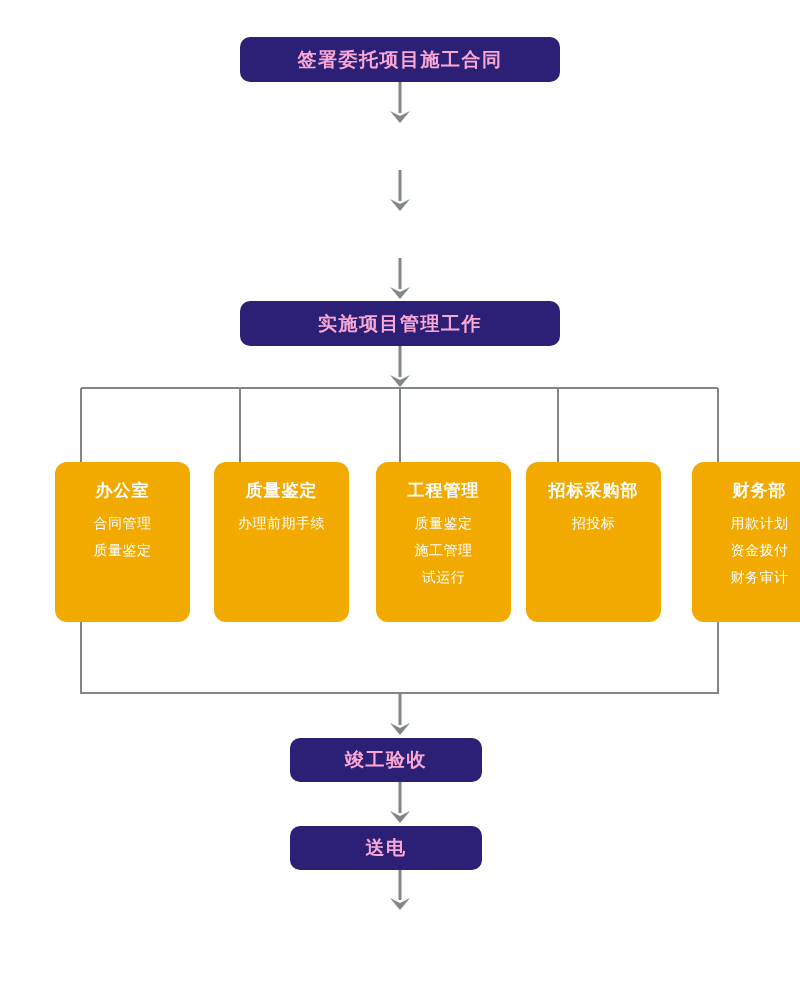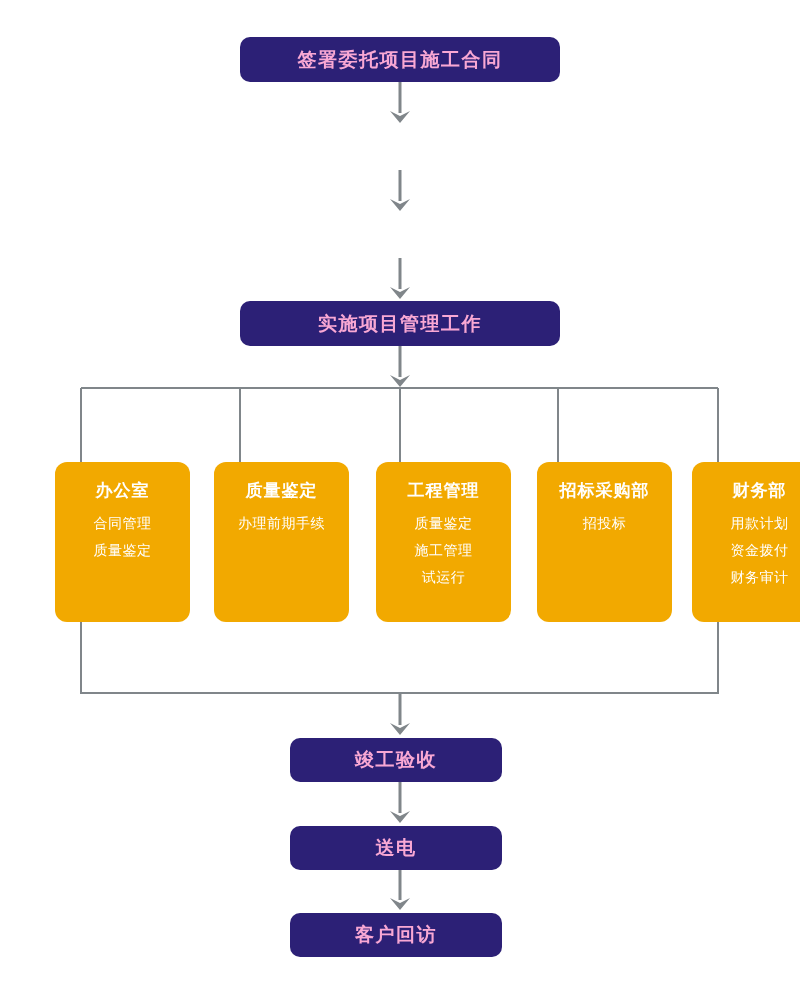--- a/index.html
+++ b/index.html
@@ -30,21 +30,21 @@
     justify-content: center;
   }
   .flow-box .flow-label {
     font-size: 19px;
     font-weight: bold;
     letter-spacing: 1.5px;
     white-space: nowrap;
   }
   .flow-box.small {
     left: 290px;
-    width: 212px;
+    width: 192px;
     height: 44px;
   }
   .dept-box {
     position: absolute;
     top: 462px;
     width: 135px;
     height: 160px;
     background: #f2a900;
     border-radius: 12px;
     color: #ffffff;
@@ -124,38 +124,35 @@
     </div>
   </div>
   <div class="dept-box" style="left:335px">
     <div class="dept-title">工程管理</div>
     <div class="dept-items">
       <div class="dept-item">质量鉴定</div>
       <div class="dept-item">施工管理</div>
       <div class="dept-item">试运行</div>
     </div>
   </div>
-  <div class="dept-box" style="left:496px">
+  <div class="dept-box" style="left:485px">
     <div class="dept-title">招标采购部</div>
     <div class="dept-items">
       <div class="dept-item">招投标</div>
     </div>
   </div>
   <div class="dept-box" style="left:651px">
     <div class="dept-title">财务部</div>
     <div class="dept-items">
       <div class="dept-item">用款计划</div>
       <div class="dept-item">资金拨付</div>
       <div class="dept-item">财务审计</div>
     </div>
   </div>
 
   <div class="flow-box small" style="top:738px">
     <span class="flow-label">竣工验收</span>
   </div>
   <div class="flow-box small" style="top:826px">
     <span class="flow-label">送电</span>
   </div>
-  <div class="flow-box small" style="top:913px">
-    <span class="flow-label">客户回访</span>
-  </div>
 
 </div>
 
 </body></html>

